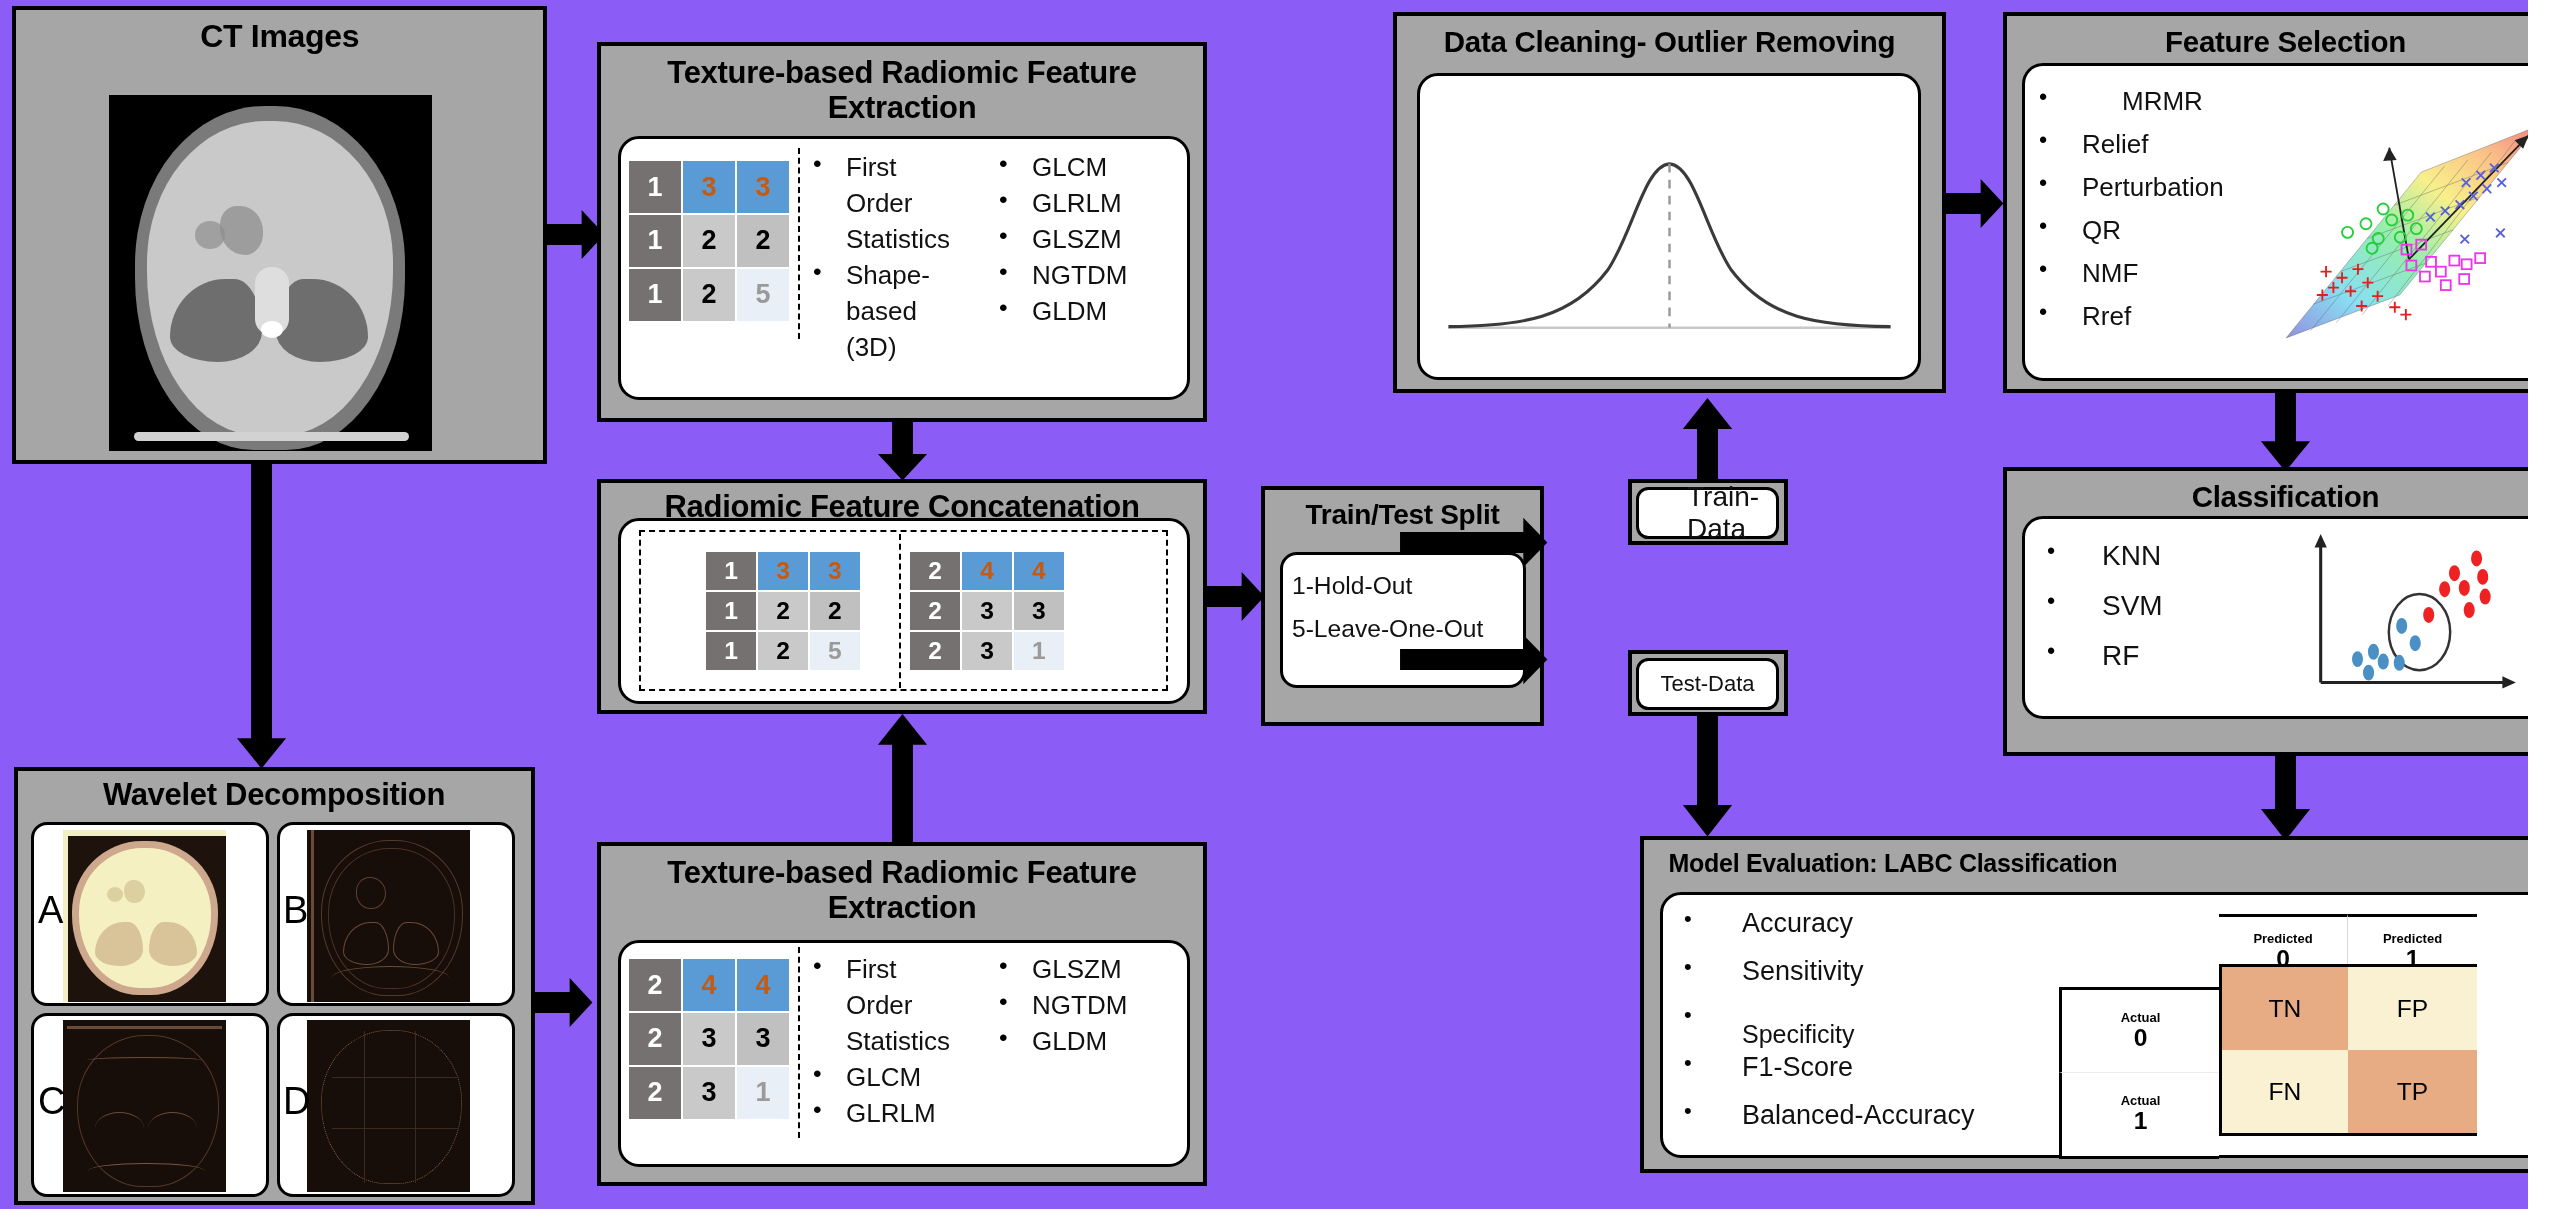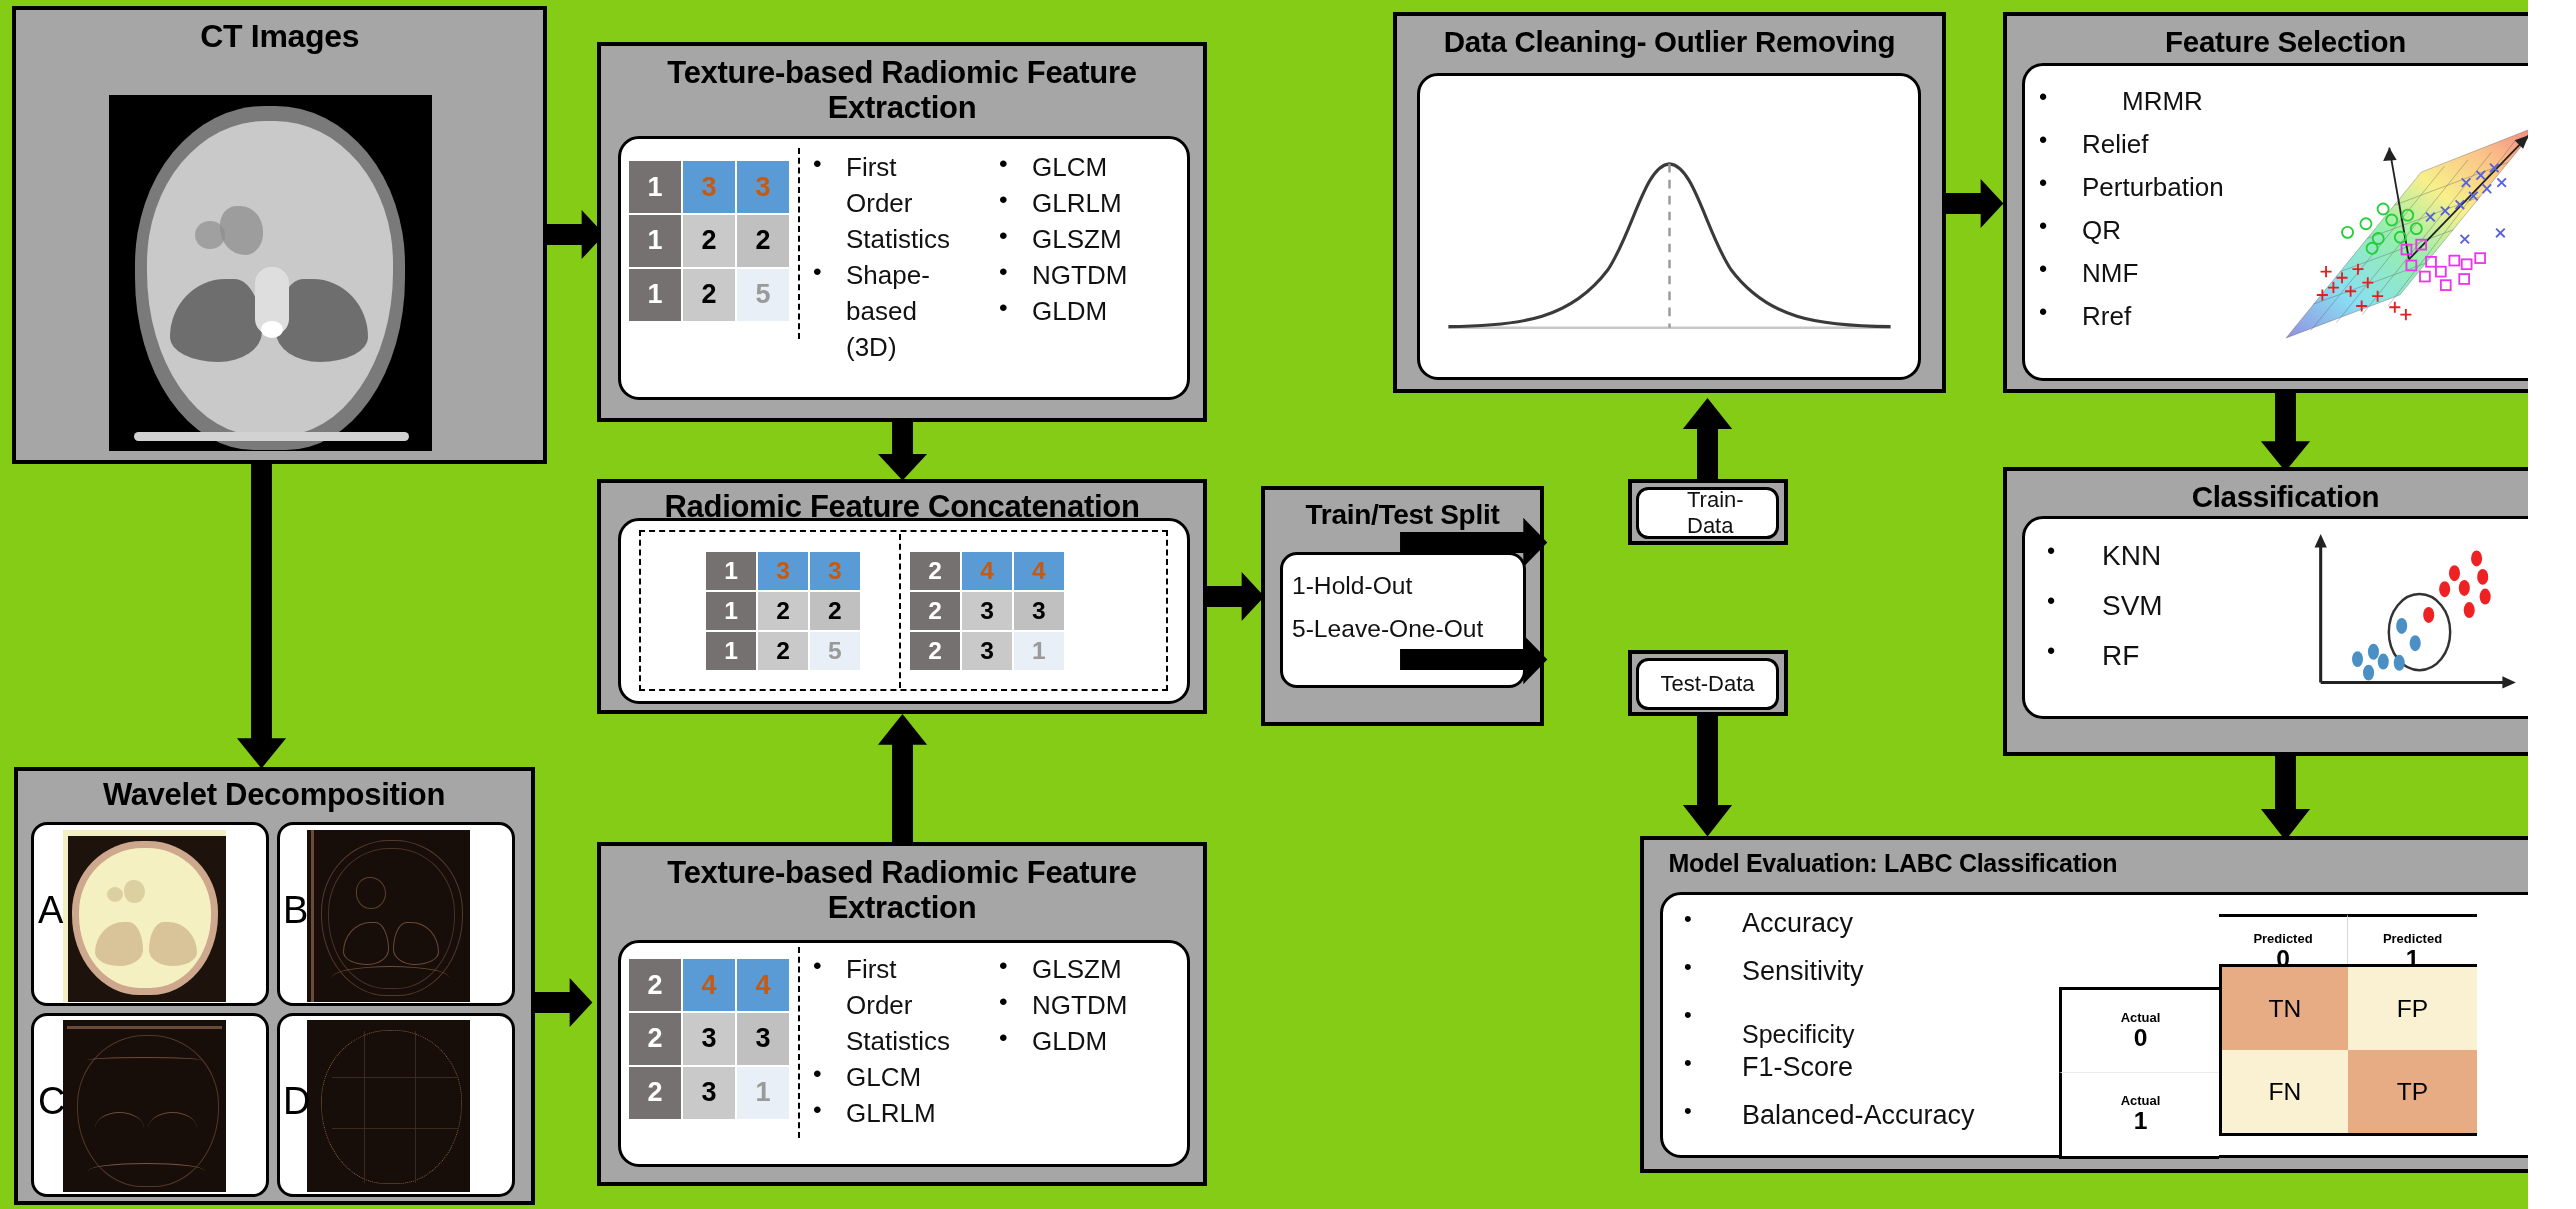--- a/index.html
+++ b/index.html
@@ -1,17 +1,17 @@
 <!DOCTYPE html>
 <html style="font-size:9.8px"><head>
 <meta charset="utf-8">
 <style>
   html,body{margin:0;padding:0;background:#fff;}
   body{font-family:"Liberation Sans",sans-serif;}
-  #root{position:relative;width:2528px;height:1210px;background:#84cc16;overflow:hidden;}
+  #root{position:relative;width:2528px;height:1210px;background:#8b5cf6;overflow:hidden;}
 
   
   .panel{position:absolute;background:#a6a6a6;border:4.3px solid #000;box-sizing:border-box;}
   .panel-title{
     position:absolute;left:0;right:0;text-align:center;
     font-weight:bold;color:#000;line-height:1.12;
     font-family:"Liberation Sans",sans-serif;
     letter-spacing:-0.3px;
   }
   .card{position:absolute;background:#fff;border:3.7px solid #000;border-radius:21px;box-sizing:border-box;}
@@ -327,21 +327,21 @@
 
   <div class="arrow" style="left:1400px;top:633px;width:148px;height:53px;">
     <svg width="148" height="53" viewBox="0 0 240 86">
         <polygon points="0,26 200,26 200,3 239,43 200,83 200,60 0,60" fill="#000"></polygon>
       </svg>
   </div>
 
   <div class="panel" style="left:1628px;top:479px;width:160px;height:66px;">
   </div>
   <div class="card" style="left:1636px;top:487px;width:143px;height:52px;border-radius:12.3px;border-width:3.1px;display:flex;align-items:center;justify-content:center;">
-    <span style="font-size:22px;color:#111;margin-left:48px;">Train-Data</span>
+    <span style="font-size:28px;color:#111;margin-left:48px;">Train-Data</span>
   </div>
 
   <div class="panel" style="left:1628px;top:650px;width:160px;height:66px;">
   </div>
   <div class="card" style="left:1636px;top:658px;width:143px;height:52px;border-radius:12.3px;border-width:3.1px;display:flex;align-items:center;justify-content:center;">
     <span style="font-size:22px;color:#111;">Test-Data</span>
   </div>
 
   <div class="arrow" style="left:1681px;top:398px;width:53px;height:84px;">
     <svg width="53" height="84" viewBox="0 0 86 136">

